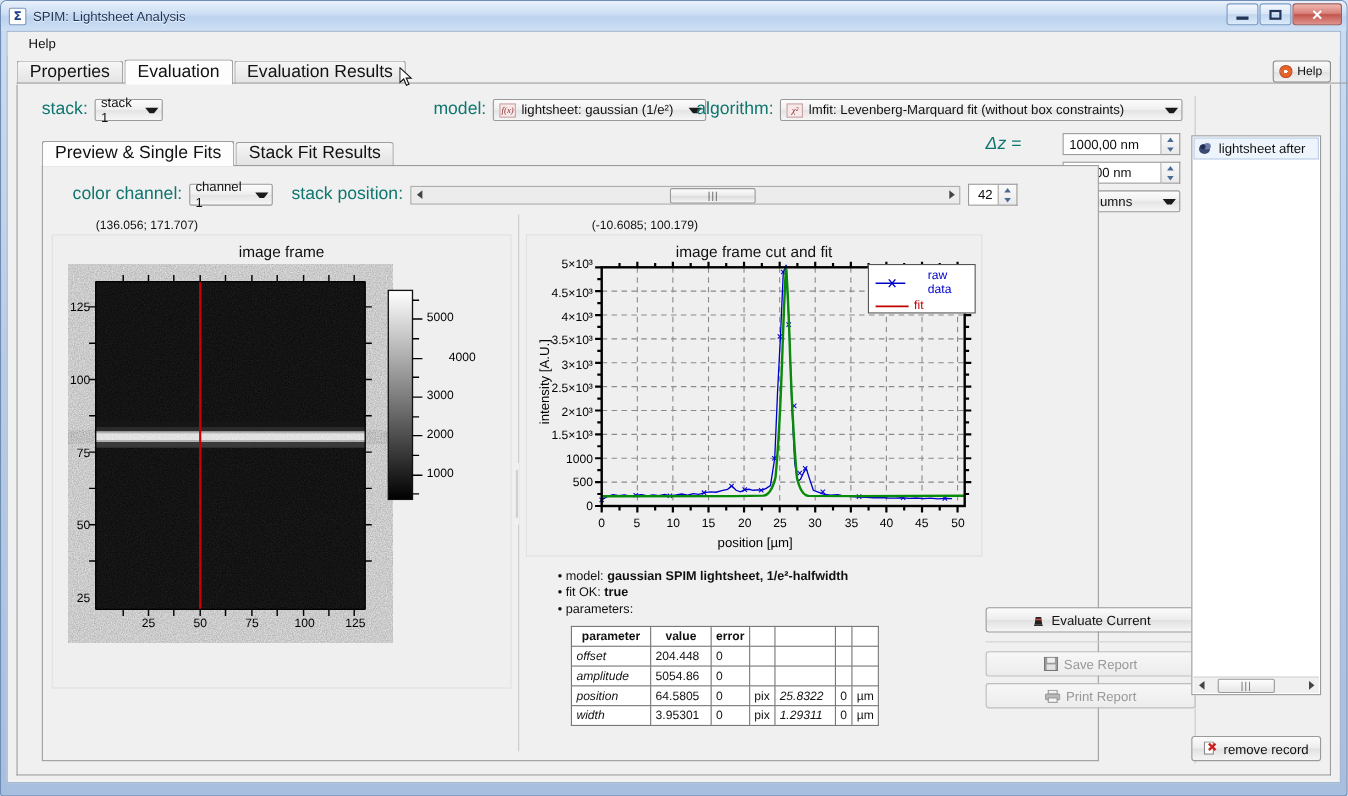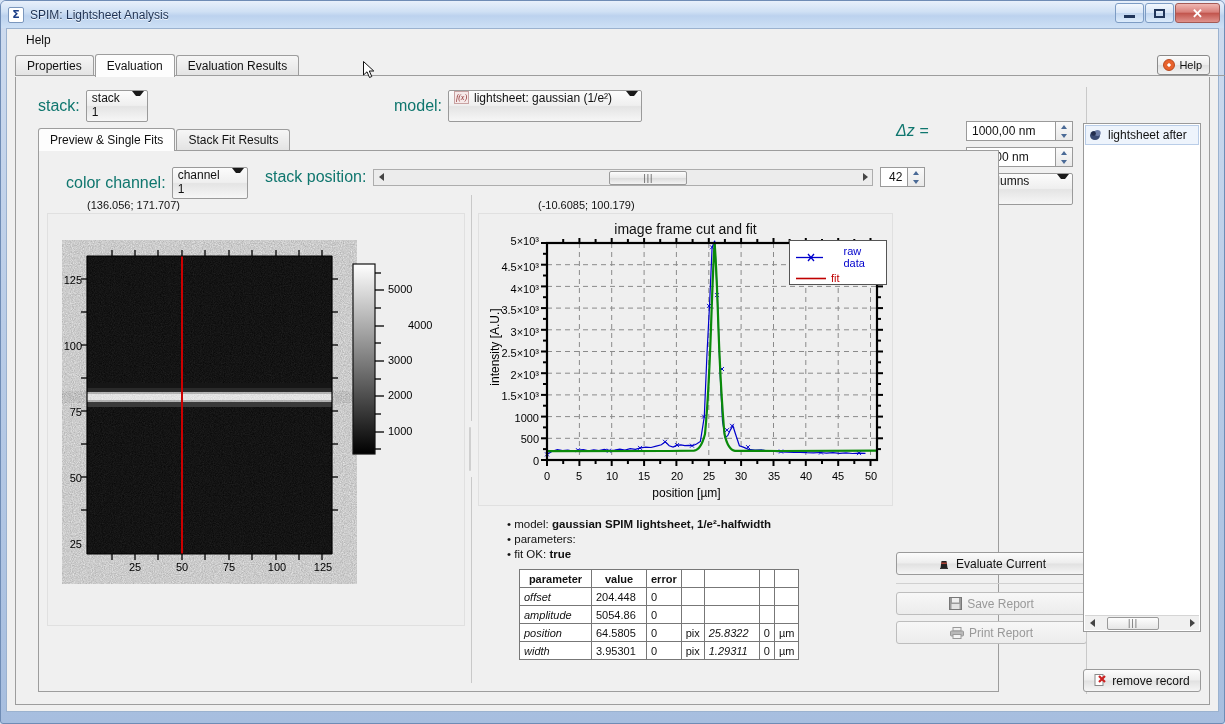--- a/index.html
+++ b/index.html
@@ -70,21 +70,21 @@
   }
 
   
   #tabstrip {
     position: relative; height: 22px; margin: 3px 0 0 8px;
     display: flex; align-items: flex-end;
   }
   .tab {
     height: 21px; padding: 0 11px;
     display: flex; align-items: center;
-    font-size: 12px; color: #111;
+    font-size: 16px; color: #111;
     border: 1px solid #9d9d9d; border-bottom: none;
     border-radius: 3px 3px 0 0;
     background: linear-gradient(180deg,#f6f6f6 0%,#e3e3e3 100%);
     margin-right: 1px; cursor: pointer;
   }
   .tab.active {
     background: #fdfdfd; height: 23px; margin-bottom: -1px;
     border-color: #9d9d9d; position: relative; z-index: 3;
   }
   #tabstrip::after {
@@ -108,23 +108,23 @@
   }
   .lifebuoy {
     width: 12px; height: 12px; border-radius: 50%;
     background: radial-gradient(circle at 50% 50%, #fff 0 22%, #e8622c 23% 100%);
     border: 1px solid #b8471c; box-sizing: border-box;
   }
 
   
   .lbl { font-size: 16px; color: #0f766e; }
   .combo {
-    height: 32px; border: 1px solid #9a9a9a; border-radius: 2px;
+    height: 20px; border: 1px solid #9a9a9a; border-radius: 2px;
     background: linear-gradient(180deg,#fcfcfc 0%,#efefef 48%,#e4e4e4 52%,#f6f6f6 100%);
-    display: inline-flex; align-items: flex-start; padding: 0 3px 0 5px;
+    display: inline-flex; align-items: center; padding: 0 3px 0 5px;
     font-size: 12px; color: #111; cursor: pointer; gap: 5px;
   }
   .combo .caret {
     margin-left: auto; width: 0; height: 0;
     border-left: 4px solid transparent; border-right: 4px solid transparent;
     border-top: 5px solid #1a1a1a; flex: none; padding-left: 4px;
   }
   .combo-icon {
     width: 15px; height: 13px; flex: none;
     border: 1px solid #c9a3a3; background: #f6e9e9;
@@ -310,20 +310,28 @@
 
       <div style="position:absolute;left:378px;top:13px;display:flex;align-items:center;gap:6px;">
         <span class="lbl">model:</span>
         <div class="combo" style="width:194px;">
           <span class="combo-icon">f(x)</span>
           <span>lightsheet: gaussian (1/e²)</span>
           <span class="caret"></span>
         </div>
       </div>
 
+      <div style="position:absolute;left:617px;top:13px;display:flex;align-items:center;gap:6px;">
+        <span class="lbl">algorithm:</span>
+        <div class="combo" style="width:366px;">
+          <span class="combo-icon">χ²</span>
+          <span>lmfit: Levenberg-Marquard fit (without box constraints)</span>
+          <span class="caret"></span>
+        </div>
+      </div>
 
       <div style="position:absolute;left:880px;top:44px;">
         <div style="display:flex;align-items:center;margin-bottom:6px;">
           <span class="lbl" style="width:70px;font-style:italic;">Δz =</span>
           <span class="txtbox" style="width:90px;">1000,00 nm</span>
           <span class="spinner">
               <span class="up"></span>
               <span class="dn"></span>
             </span>
         </div>
@@ -373,20 +381,21 @@
           <span class="txtbox" style="width:28px;justify-content:flex-end;">42</span>
           <span class="spinner" style="margin-left:-7px;">
               <span class="up"></span>
               <span class="dn"></span>
             </span>
         </div>
 
         <div style="position:absolute;left:48px;top:48px;" class="coord-label">(136.056; 171.707)</div>
 
         <div class="plotbox" style="position:absolute;left:8px;top:62px;width:418px;height:413px;">
+          <div class="plot-title">image frame</div>
 
           <svg width="418" height="385" viewBox="0 0 418 385" style="position:absolute;left:0;top:26px;">
 
             <defs>
               <linearGradient id="cbgrad" x1="0" y1="0" x2="0" y2="1">
                 <stop offset="0%" stop-color="#ffffff"></stop>
                 <stop offset="100%" stop-color="#000000"></stop>
               </linearGradient>
               <filter id="noiseF">
                   <feTurbulence type="fractalNoise" baseFrequency="0.9" numOctaves="3" result="n"></feTurbulence>
@@ -679,22 +688,22 @@
           <div style="position:absolute;left:284px;top:256px;width:22px;text-align:center;font-size:11px;">35</div>
           <div style="position:absolute;left:316px;top:256px;width:22px;text-align:center;font-size:11px;">40</div>
           <div style="position:absolute;left:348px;top:256px;width:22px;text-align:center;font-size:11px;">45</div>
           <div style="position:absolute;left:381px;top:256px;width:22px;text-align:center;font-size:11px;">50</div>
 
           <div style="position:absolute;left:0;top:272px;width:415px;text-align:center;font-size:12px;">position  [µm]</div>
         </div>
 
         <div class="bullets" style="position:absolute;left:468px;top:366px;">
           <div>•&nbsp;<span>model:</span> <b>gaussian SPIM lightsheet, 1/e²-halfwidth</b></div>
+          <div>•&nbsp;<span>fit OK:</span> <b>true</b></div>
           <div>•&nbsp;<span>parameters:</span></div>
-          <div>•&nbsp;<span>fit OK:</span> <b>true</b></div>
         </div>
 
         <table class="params" style="position:absolute;left:480px;top:418px;">
           <thead>
             <tr>
               <th style="width:72px;">parameter</th>
               <th style="width:55px;">value</th>
               <th style="width:34px;">error</th>
               <th style="width:22px;"></th>
               <th style="width:55px;"></th>

